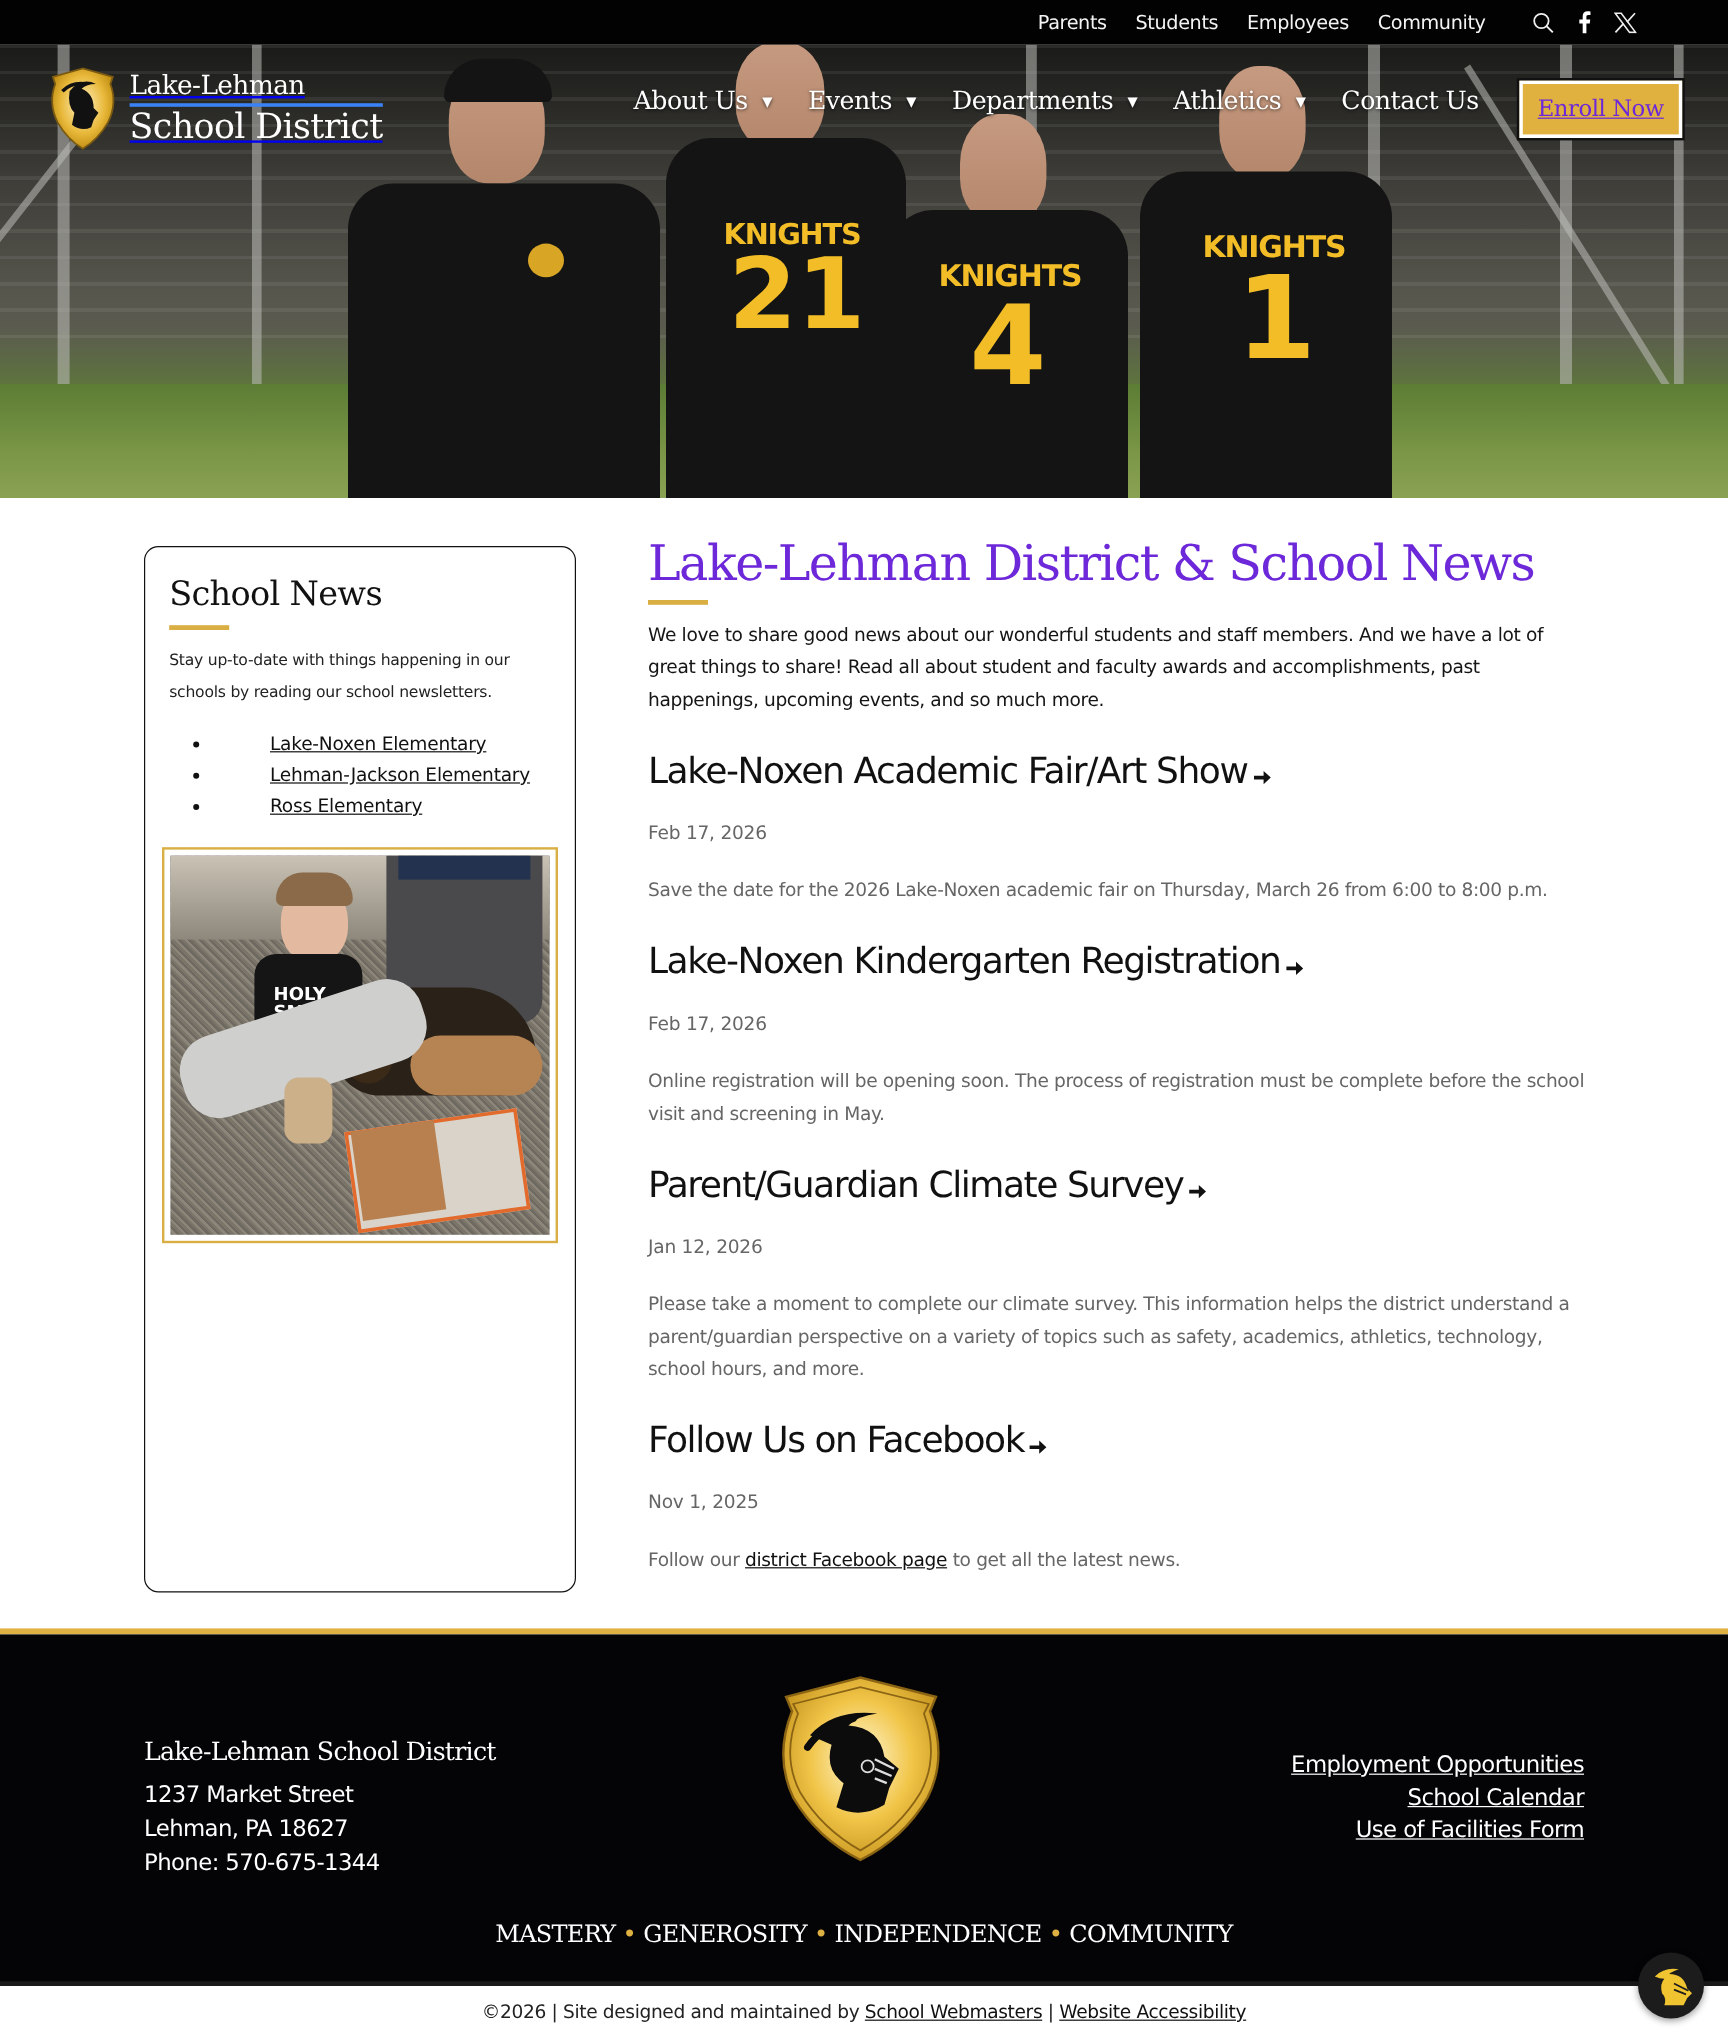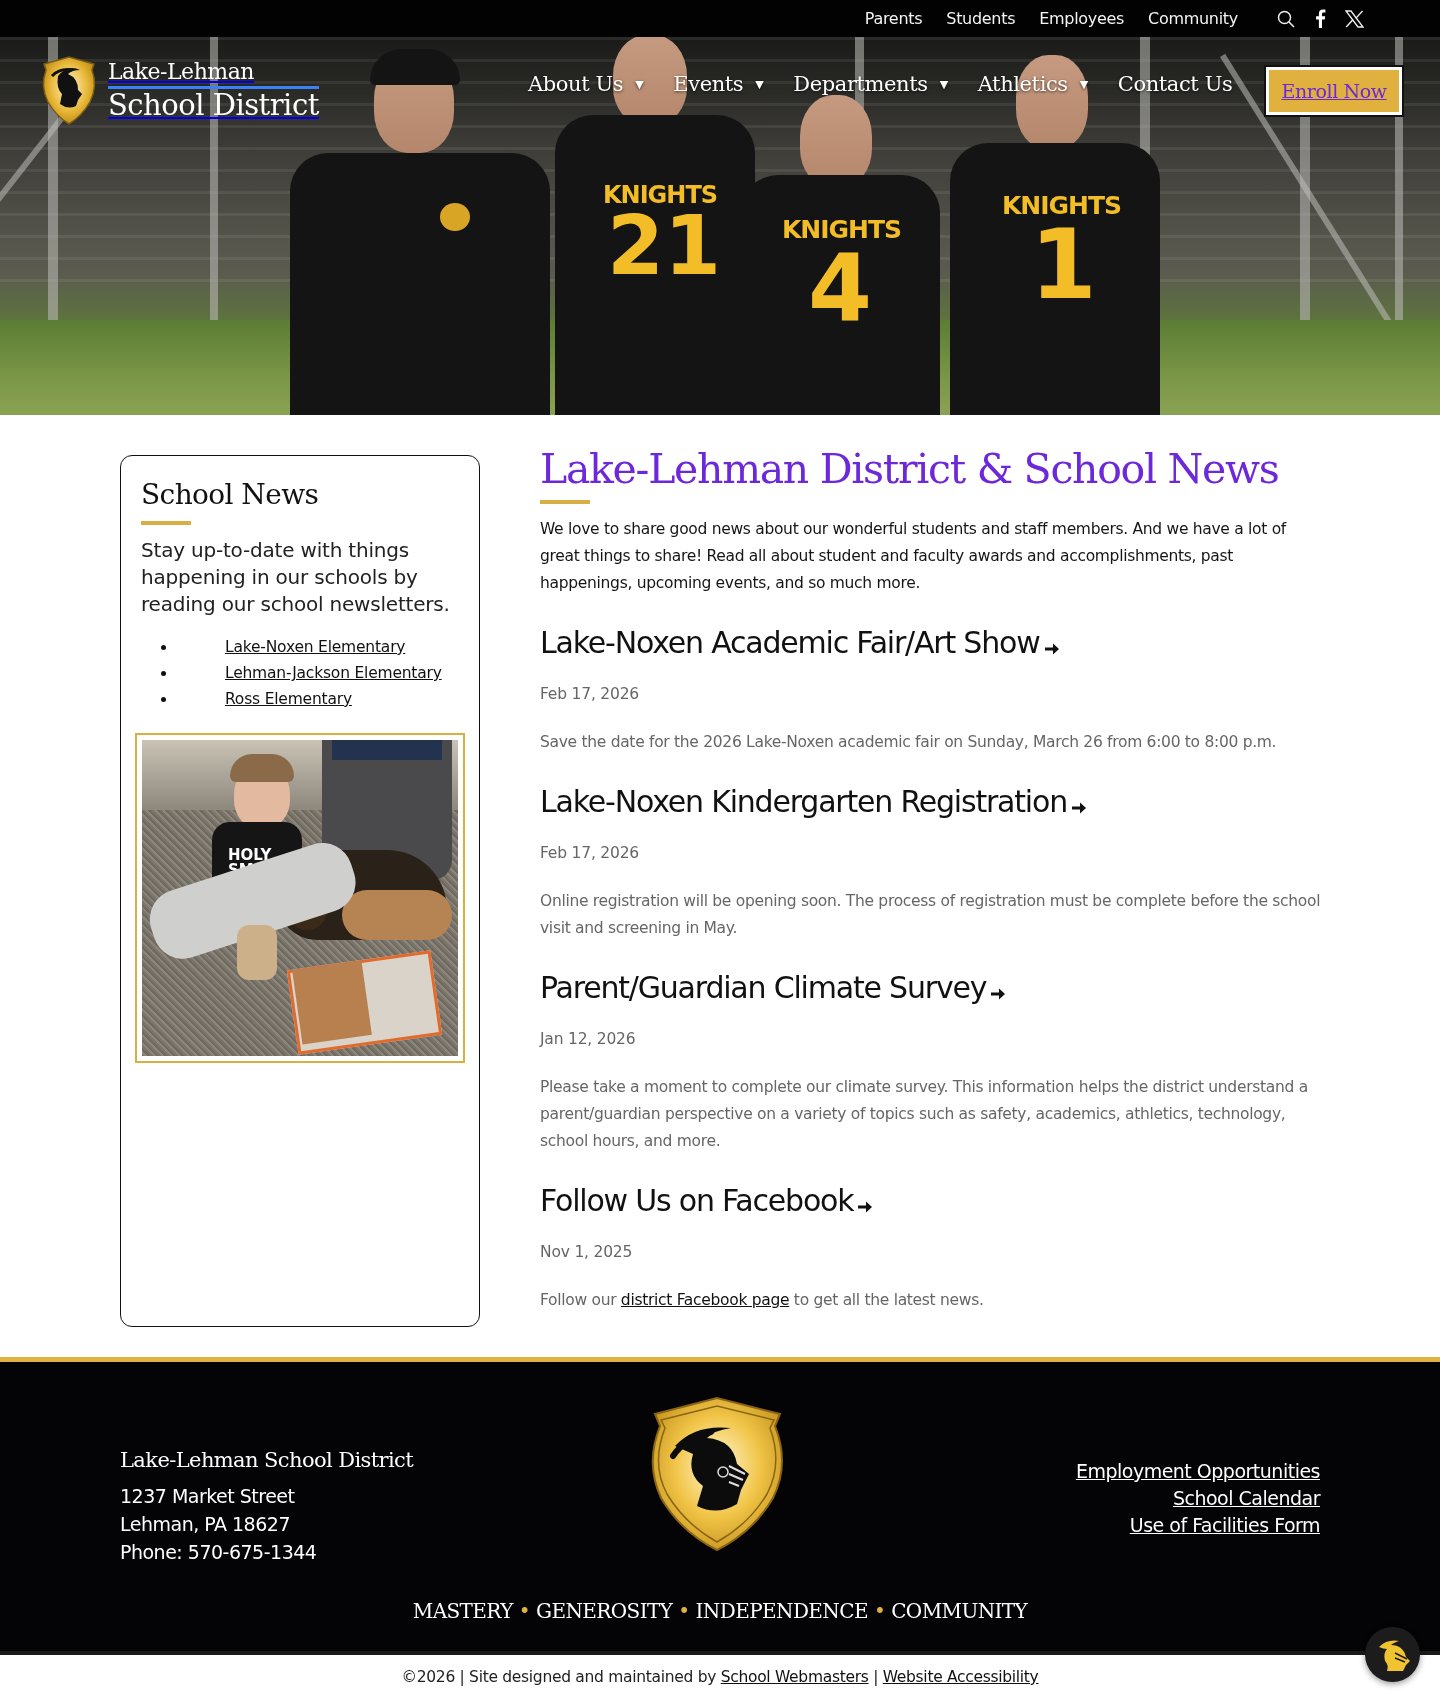--- a/index.html
+++ b/index.html
@@ -40,21 +40,21 @@
 
     .main-nav { position: absolute; top: 72px; left: 528px; display: flex; align-items: center; z-index: 4; }
     .main-nav .nav-item { display: flex; align-items: center; color: #fff; font-family: "DejaVu Serif", "Liberation Serif", serif; font-size: 21px; margin-right: 30px; text-shadow: 0 1px 3px rgba(0,0,0,0.7); letter-spacing: -0.4px; cursor: pointer; }
     .main-nav .caret { margin-left: 12px; font-size: 11px; }
     .enroll-btn { position: absolute; top: 67px; left: 1266px; width: 136px; height: 48px; background: #e0b13f; border: 3px solid #fff; outline: 2px solid #111; color: #6d28d9; font-family: "DejaVu Serif", "Liberation Serif", serif; font-size: 19px; display: flex; align-items: center; justify-content: center; z-index: 4; cursor: pointer; letter-spacing: -0.4px; }
 
     
     .sidebar { position: absolute; top: 455px; left: 120px; width: 360px; height: 872px; border: 1.5px solid #111; border-radius: 12px; padding: 22px 20px 20px 20px; background: #fff; }
     .sidebar h2 { font-family: "DejaVu Serif", "Liberation Serif", serif; font-weight: normal; font-size: 28px; color: #111; letter-spacing: -0.6px; }
     .gold-rule { width: 50px; height: 4px; background: #d9ae42; margin-top: 10px; }
-    .sidebar p { margin-top: 12px; font-size: 20px; line-height: 27px; color: #222; letter-spacing: -0.2px; }
+    .sidebar p { margin-top: 12px; font-size: 13px; line-height: 27px; color: #222; letter-spacing: -0.2px; }
     .sidebar ul { margin-top: 16px; padding-left: 36px; }
     .sidebar li { font-size: 15.5px; line-height: 26px; color: #111; letter-spacing: -0.2px; }
     .sidebar li a { color: #111; text-decoration: underline; margin-left: 48px; }
     .sidebar .photo-frame { margin-top: 21px; margin-left: -6px; width: 330px; height: 330px; border: 2px solid #d9ae42; padding: 5px; }
     .photo { width: 100%; height: 100%; position: relative; overflow: hidden;
       background: repeating-linear-gradient(45deg, #7b7468 0 2px, #8c8579 2px 4px, #6e6a61 4px 6px); }
 
     
     .content { position: absolute; top: 442px; left: 540px; width: 785px; }
     .content h1 { font-family: "DejaVu Serif", "Liberation Serif", serif; font-weight: normal; font-size: 41px; color: #6d28d9; letter-spacing: -1.3px; line-height: 54px; }
@@ -235,21 +235,21 @@
 <main class="content">
   <h1>Lake-Lehman District &amp; School News</h1>
   <div class="gold-rule"></div>
   <p class="intro">We love to share good news about our wonderful students and staff members. And we have a lot of great things to share! Read all about student and faculty awards and accomplishments, past happenings, upcoming events, and so much more.</p>
 
   <article class="news-item">
     <h3><span>Lake-Noxen Academic Fair/Art Show</span><span class="arrow"><svg width="16" height="14" viewBox="0 0 16 14">
             <path d="M1 5.5h8V1.5l6 5.5-6 5.5V8.5H1z" fill="#111"></path>
           </svg></span></h3>
     <div class="date">Feb 17, 2026</div>
-    <p class="summary">Save the date for the 2026 Lake-Noxen academic fair on Sunday, March 26 from 6:00 to 8:00 p.m.</p>
+    <p class="summary">Save the date for the 2026 Lake-Noxen academic fair on Thursday, March 26 from 6:00 to 8:00 p.m.</p>
   </article>
 
   <article class="news-item">
     <h3><span>Lake-Noxen Kindergarten Registration</span><span class="arrow"><svg width="16" height="14" viewBox="0 0 16 14">
             <path d="M1 5.5h8V1.5l6 5.5-6 5.5V8.5H1z" fill="#111"></path>
           </svg></span></h3>
     <div class="date">Feb 17, 2026</div>
     <p class="summary">Online registration will be opening soon. The process of registration must be complete before the school visit and screening in May.</p>
   </article>
 

